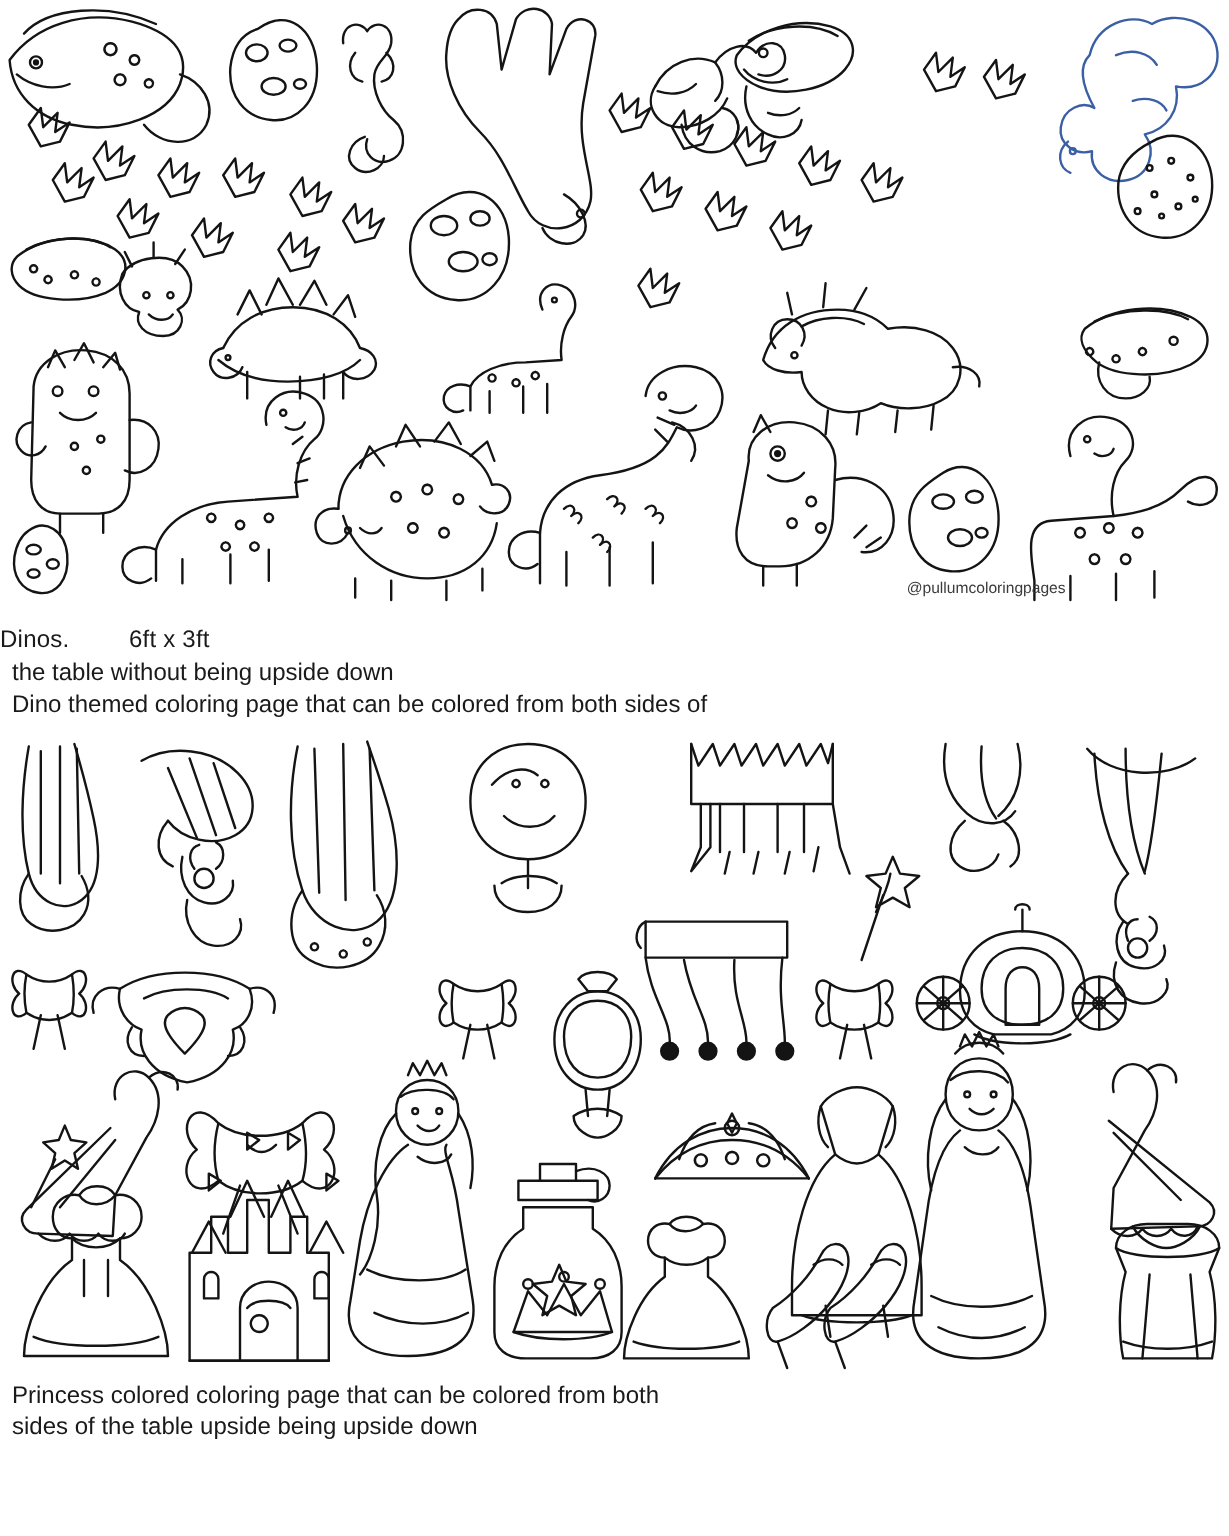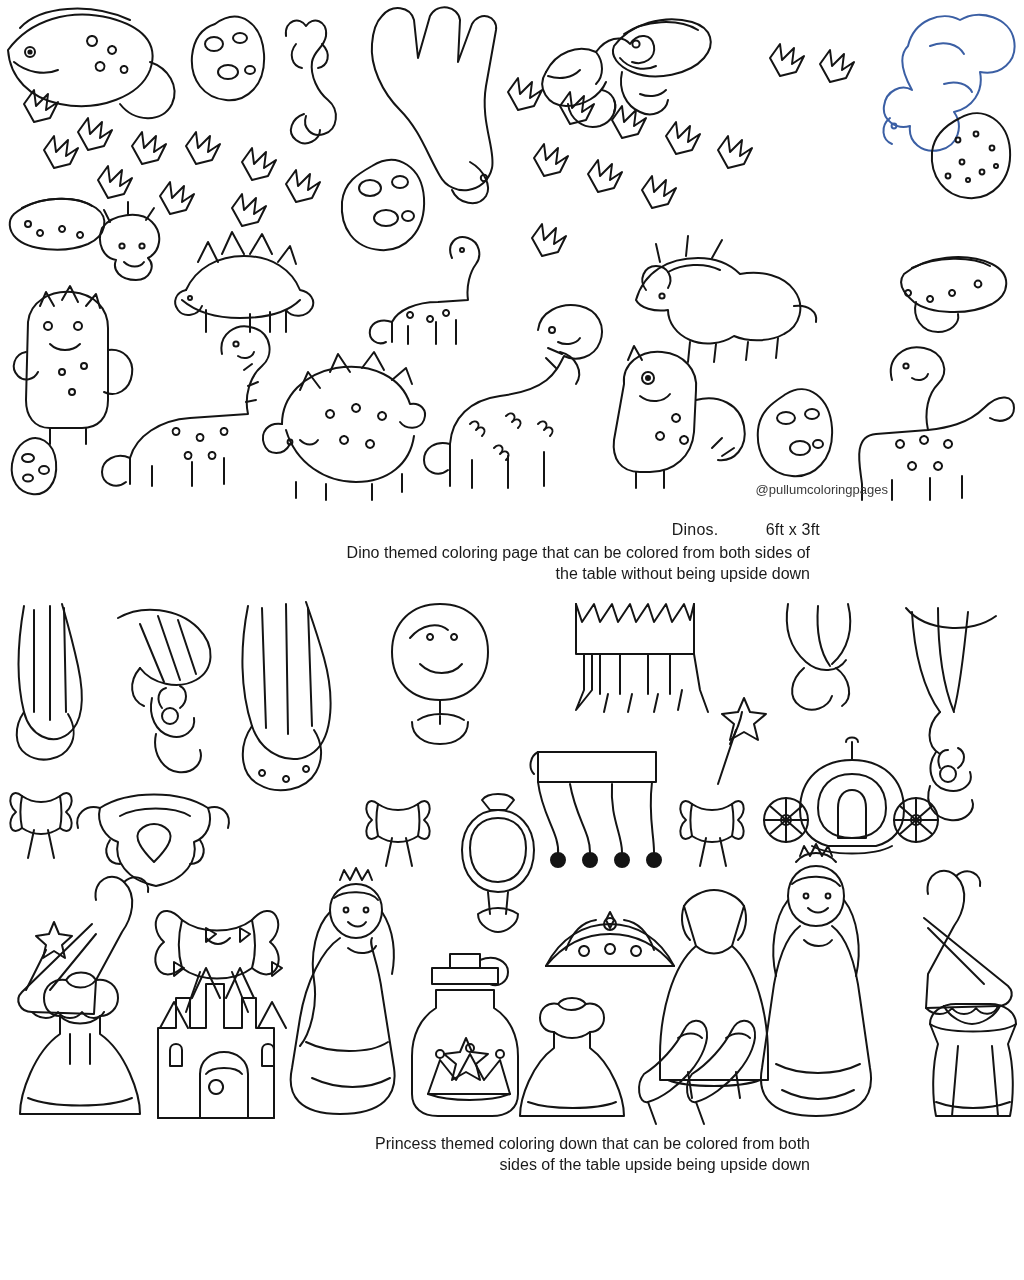--- a/index.html
+++ b/index.html
@@ -28,22 +28,22 @@
     position: relative;
     width: 1024px;
     background: #ffffff;
   }
   .board svg {
     display: block;
   }
 
   
   .caption {
-    text-align: right;
-    font-size: 16px;
+    text-align: left;
+    font-size: 20px;
     line-height: 1.30;
     color: #1a1a1a;
     font-family: "Liberation Sans", sans-serif;
   }
   .caption .title-line {
     letter-spacing: .2px;
     margin-bottom: 2px;
   }
   .caption .title-line .gap {
     display: inline-block;
@@ -342,22 +342,22 @@
 
     <div class="watermark wm-dino">@pullumcoloringpages</div>
   </div>
 
   <div class="caption">
     <div class="title-line">
       <span>Dinos.</span>
       <span class="gap"></span>
       <span>6ft x 3ft</span>
     </div>
+    <div class="desc">the table without being upside down</div>
     <div class="desc">Dino themed coloring page that can be colored from both sides of</div>
-    <div class="desc">the table without being upside down</div>
   </div>
 
   <div class="divider-space"></div>
 
   <div class="board sec2">
     <svg width="1024" height="540" viewBox="0 0 1024 540" xmlns="http://www.w3.org/2000/svg" fill="none" stroke="#141414" stroke-width="2" stroke-linecap="round" stroke-linejoin="round">
 
       <g>
         <path d="M24 12 C18 46 16 86 24 118 C30 142 52 152 68 140 C84 128 84 100 78 72 C72 44 66 24 62 10"></path>
         <path d="M34 16 L34 118 M50 12 L50 126 M64 14 L66 118"></path>
@@ -631,17 +631,17 @@
         <path d="M944 412 C950 424 964 430 972 430 C980 430 994 424 1000 412"></path>
         <path d="M958 452 L952 522 M992 452 L998 522"></path>
         <path d="M936 508 C958 516 988 516 1010 508"></path>
       </g>
 
     </svg>
 
   </div>
 
   <div class="caption">
-    <div class="desc">Princess themed coloring down that can be colored from both</div>
+    <div class="desc">Princess colored coloring page that can be colored from both</div>
     <div class="desc">sides of the table upside being upside down</div>
   </div>
 
 </div>
 
 </body></html>

